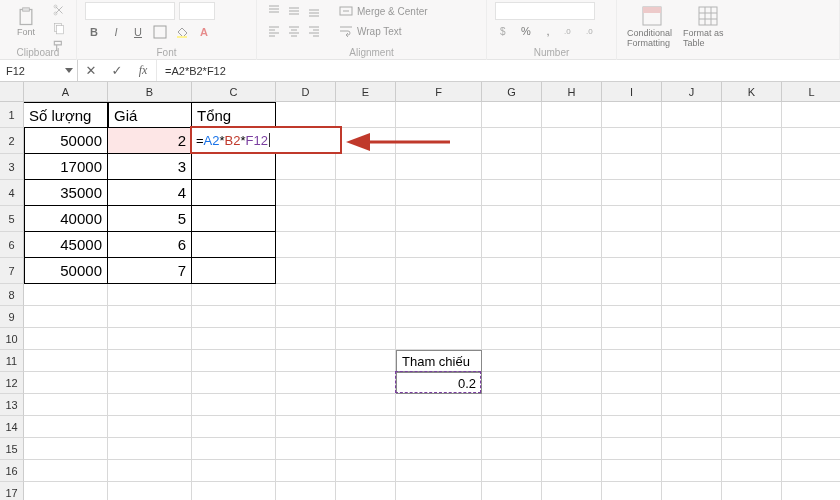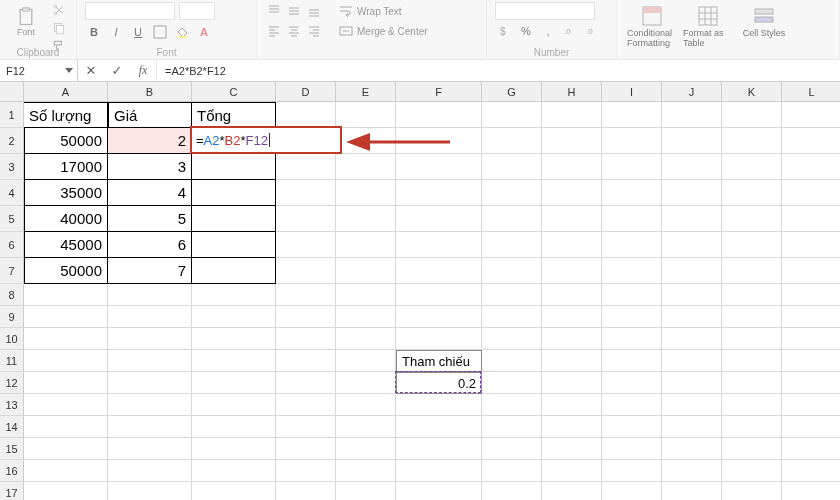--- a/index.html
+++ b/index.html
@@ -173,33 +173,34 @@
           <div class="fmt-btn">
               <svg width="12" height="12">
                 <path d="M1 2h10M5 5h6M1 8h10M5 11h6" stroke="#666"></path>
               </svg>
             </div>
         </div>
       </div>
       <div class="align-col">
         <div class="text-btn">
             <svg width="14" height="14">
-              <path d="M1 3h12M1 7h8a2 2 0 010 4H7m0 0l2-2m-2 2l2 2" stroke="#666" fill="none"></path>
-            </svg>
-            <span>Wrap Text</span>
+              <rect x="1" y="3" width="12" height="8" fill="none" stroke="#666"></rect>
+              <path d="M4 7h6" stroke="#666"></path>
+            </svg>
+            <span>Merge &amp; Center</span>
           </div>
         <div class="text-btn">
             <svg width="14" height="14">
-              <rect x="1" y="3" width="12" height="8" fill="none" stroke="#666"></rect>
-              <path d="M4 7h6" stroke="#666"></path>
-            </svg>
-            <span>Merge &amp; Center</span>
-          </div>
-      </div>
-    </div>
+              <path d="M1 3h12M1 7h8a2 2 0 010 4H7m0 0l2-2m-2 2l2 2" stroke="#666" fill="none"></path>
+            </svg>
+            <span>Wrap Text</span>
+          </div>
+      </div>
+    </div>
+    <div class="ribbon-group-label">Alignment</div>
   </div>
 
   <div class="ribbon-group" style="width:130px">
     <div class="num-controls">
       <div class="num-sel"></div>
       <div class="font-row">
         <div class="fmt-btn">
             <svg width="12" height="12">
               <text x="2" y="10" font-size="10" fill="#666">$</text>
             </svg>
@@ -229,27 +230,20 @@
             <rect x="3" y="3" width="18" height="6" fill="#e0a0a0"></rect>
           </svg>
         <span style="line-height:10px">Conditional Formatting</span>
       </div>
       <div class="style-btn">
         <svg viewBox="0 0 24 24">
             <rect x="3" y="3" width="18" height="18" fill="none" stroke="#777"></rect>
             <path d="M3 9h18M3 15h18M9 3v18M15 3v18" stroke="#777"></path>
           </svg>
         <span style="line-height:10px">Format as Table</span>
-      </div>
-      <div class="style-btn">
-        <svg viewBox="0 0 24 24">
-            <rect x="3" y="5" width="18" height="5" fill="#ccc" stroke="#777"></rect>
-            <rect x="3" y="13" width="18" height="5" fill="#aad" stroke="#777"></rect>
-          </svg>
-        <span style="line-height:10px">Cell Styles</span>
       </div>
     </div>
   </div>
 </div>
 
 <div class="formula-bar">
   <div class="name-box">F12</div>
   <div class="fb-btns">
     <div class="fb-btn">✕</div>
     <div class="fb-btn">✓</div>

